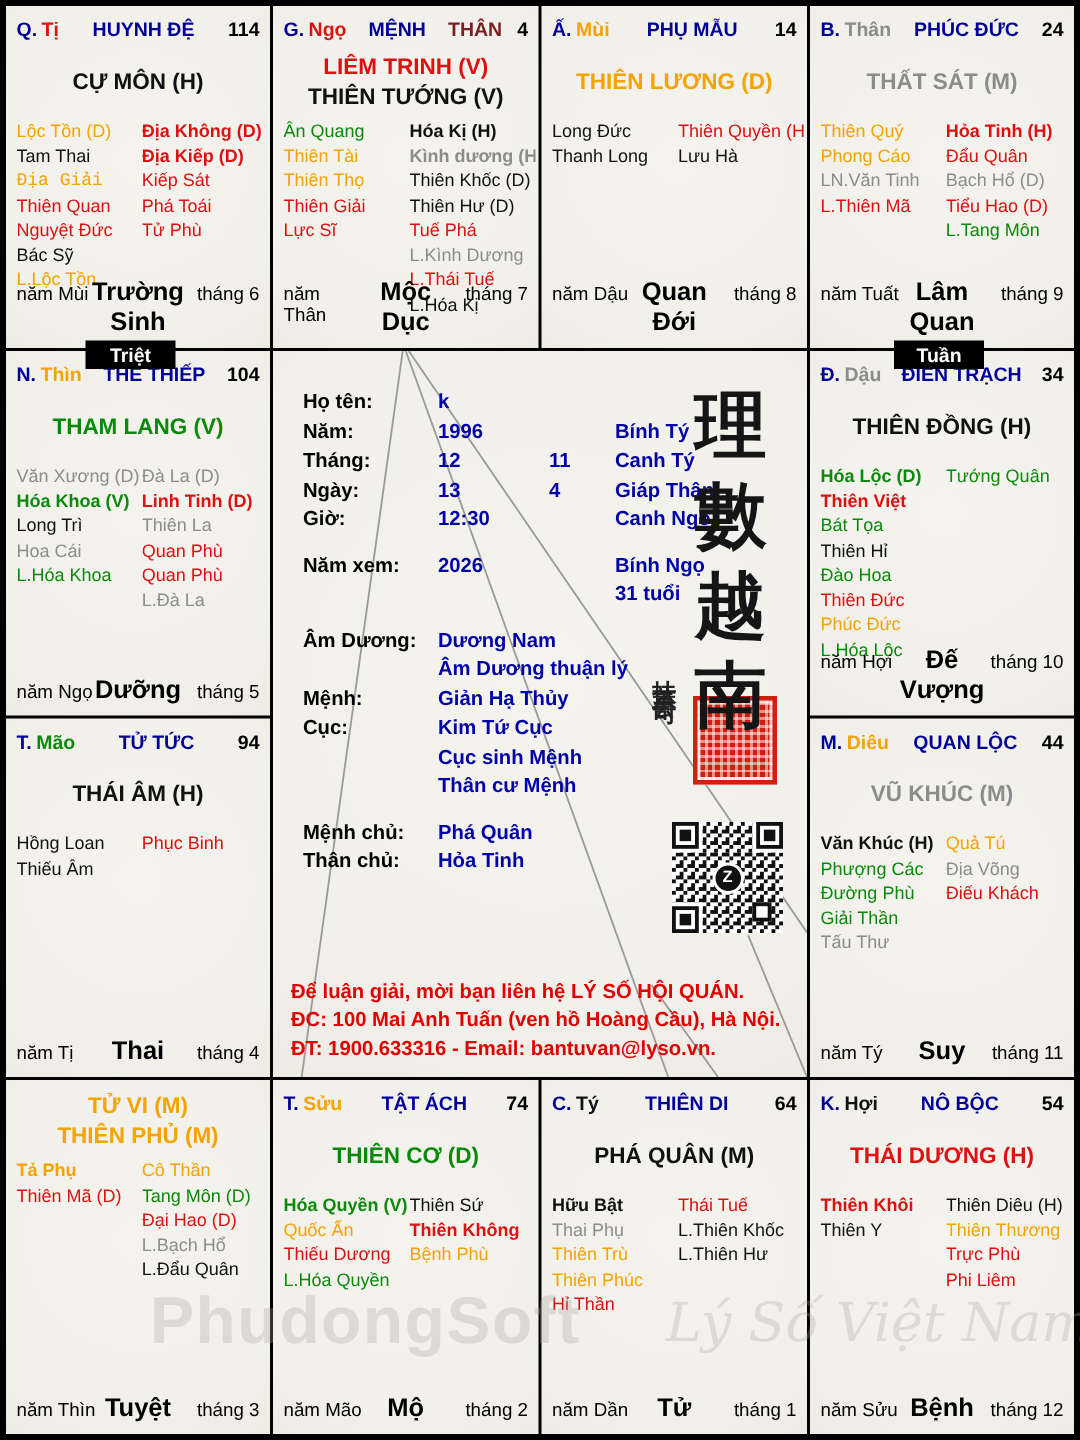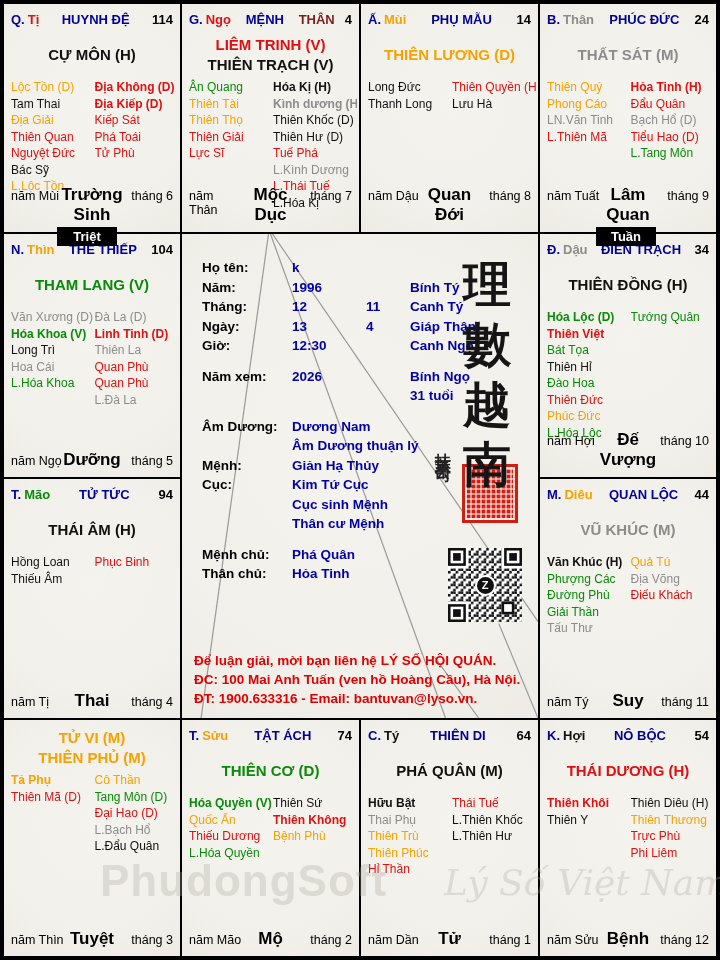--- a/index.html
+++ b/index.html
@@ -228,21 +228,21 @@
 
       <span class="p-num">114</span>
     </div>
     <div class="p-main">
         <div style="color: rgb(17, 17, 17);">CỰ MÔN (H)</div>
       </div>
     <div class="p-stars">
       <div class="p-col p-col-left">
           <div class="star" style="color: rgb(245, 163, 0);">Lộc Tồn (D)</div>
           <div class="star" style="color: rgb(17, 17, 17);">Tam Thai</div>
-          <div class="star" style="color: rgb(245, 163, 0);">Địa Giải</div>
+          <div class="star" style="color: rgb(245, 163, 0); font-family: Liberation Mono, monospace;">Địa Giải</div>
           <div class="star" style="color: rgb(221, 17, 17);">Thiên Quan</div>
           <div class="star" style="color: rgb(221, 17, 17);">Nguyệt Đức</div>
           <div class="star" style="color: rgb(17, 17, 17);">Bác Sỹ</div>
           <div class="star" style="color: rgb(245, 163, 0);">L.Lộc Tồn</div>
         </div>
       <div class="p-col p-col-right">
           <div class="star" style="color: rgb(221, 17, 17); font-weight: bold;">Địa Không (D)</div>
           <div class="star" style="color: rgb(221, 17, 17); font-weight: bold;">Địa Kiếp (D)</div>
           <div class="star" style="color: rgb(221, 17, 17);">Kiếp Sát</div>
           <div class="star" style="color: rgb(221, 17, 17);">Phá Toái</div>
@@ -257,21 +257,21 @@
   </div>
     <div class="palace" style="grid-area: 1 / 2;">
     <div class="p-head">
       <span class="p-canchi"><span class="p-stem">G.</span><span class="p-branch" style="color: rgb(221, 17, 17);">Ngọ</span></span>
       <span class="p-name">MỆNH</span>
       <span class="p-extra">THÂN</span>
       <span class="p-num">4</span>
     </div>
     <div class="p-main">
         <div style="color: rgb(221, 17, 17);">LIÊM TRINH (V)</div>
-        <div style="color: rgb(17, 17, 17);">THIÊN TRẠCH (V)</div>
+        <div style="color: rgb(17, 17, 17);">THIÊN TƯỚNG (V)</div>
       </div>
     <div class="p-stars">
       <div class="p-col p-col-left">
           <div class="star" style="color: rgb(10, 138, 10);">Ân Quang</div>
           <div class="star" style="color: rgb(245, 163, 0);">Thiên Tài</div>
           <div class="star" style="color: rgb(245, 163, 0);">Thiên Thọ</div>
           <div class="star" style="color: rgb(221, 17, 17);">Thiên Giải</div>
           <div class="star" style="color: rgb(221, 17, 17);">Lực Sĩ</div>
         </div>
       <div class="p-col p-col-right">

